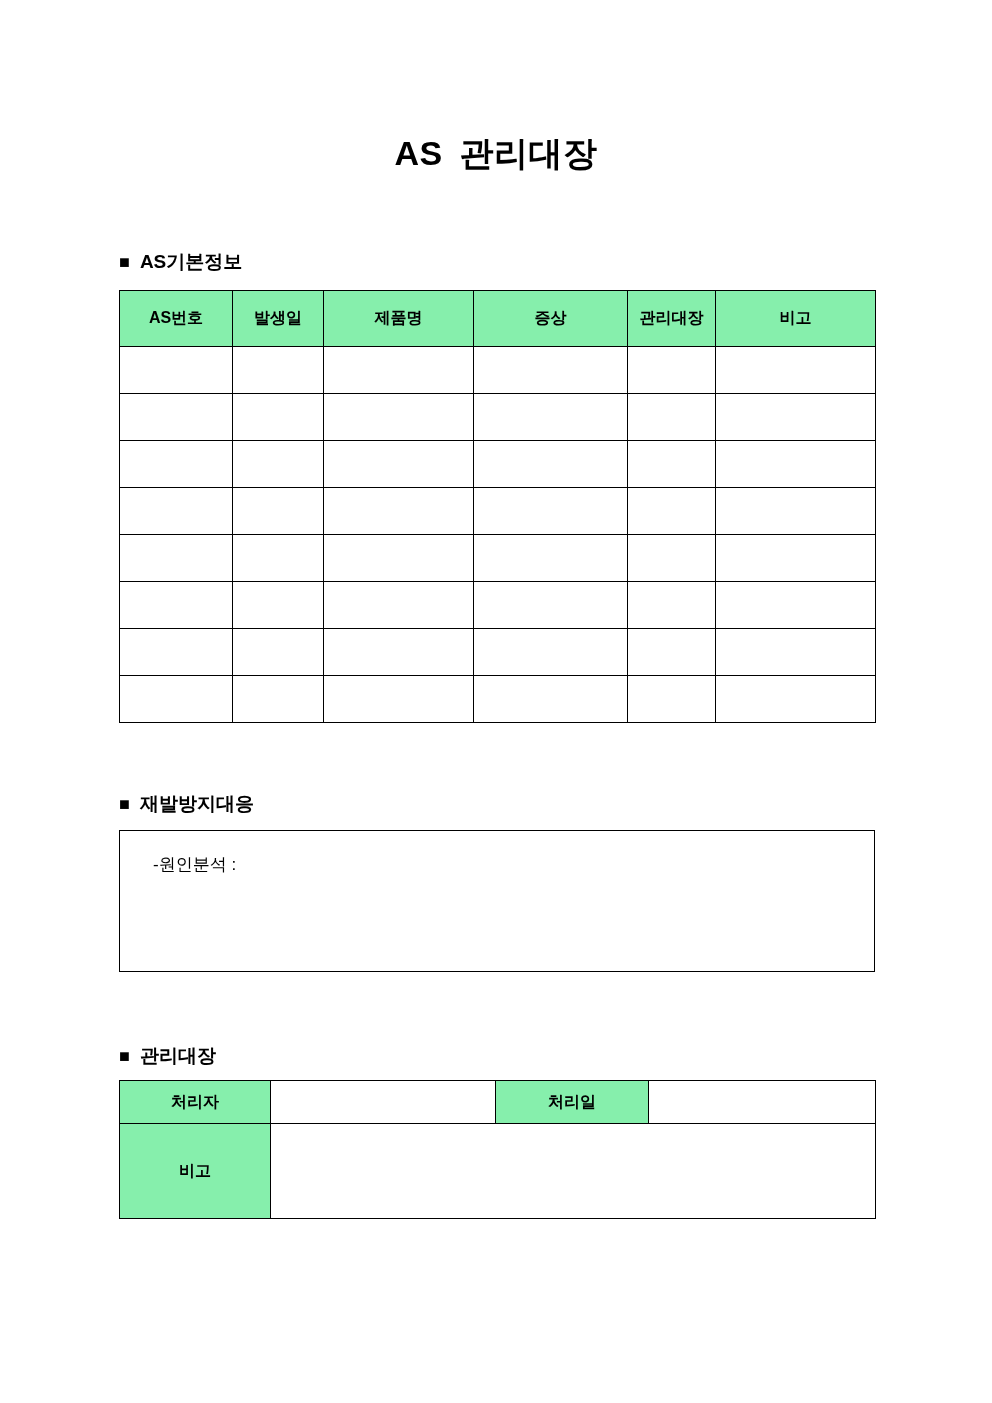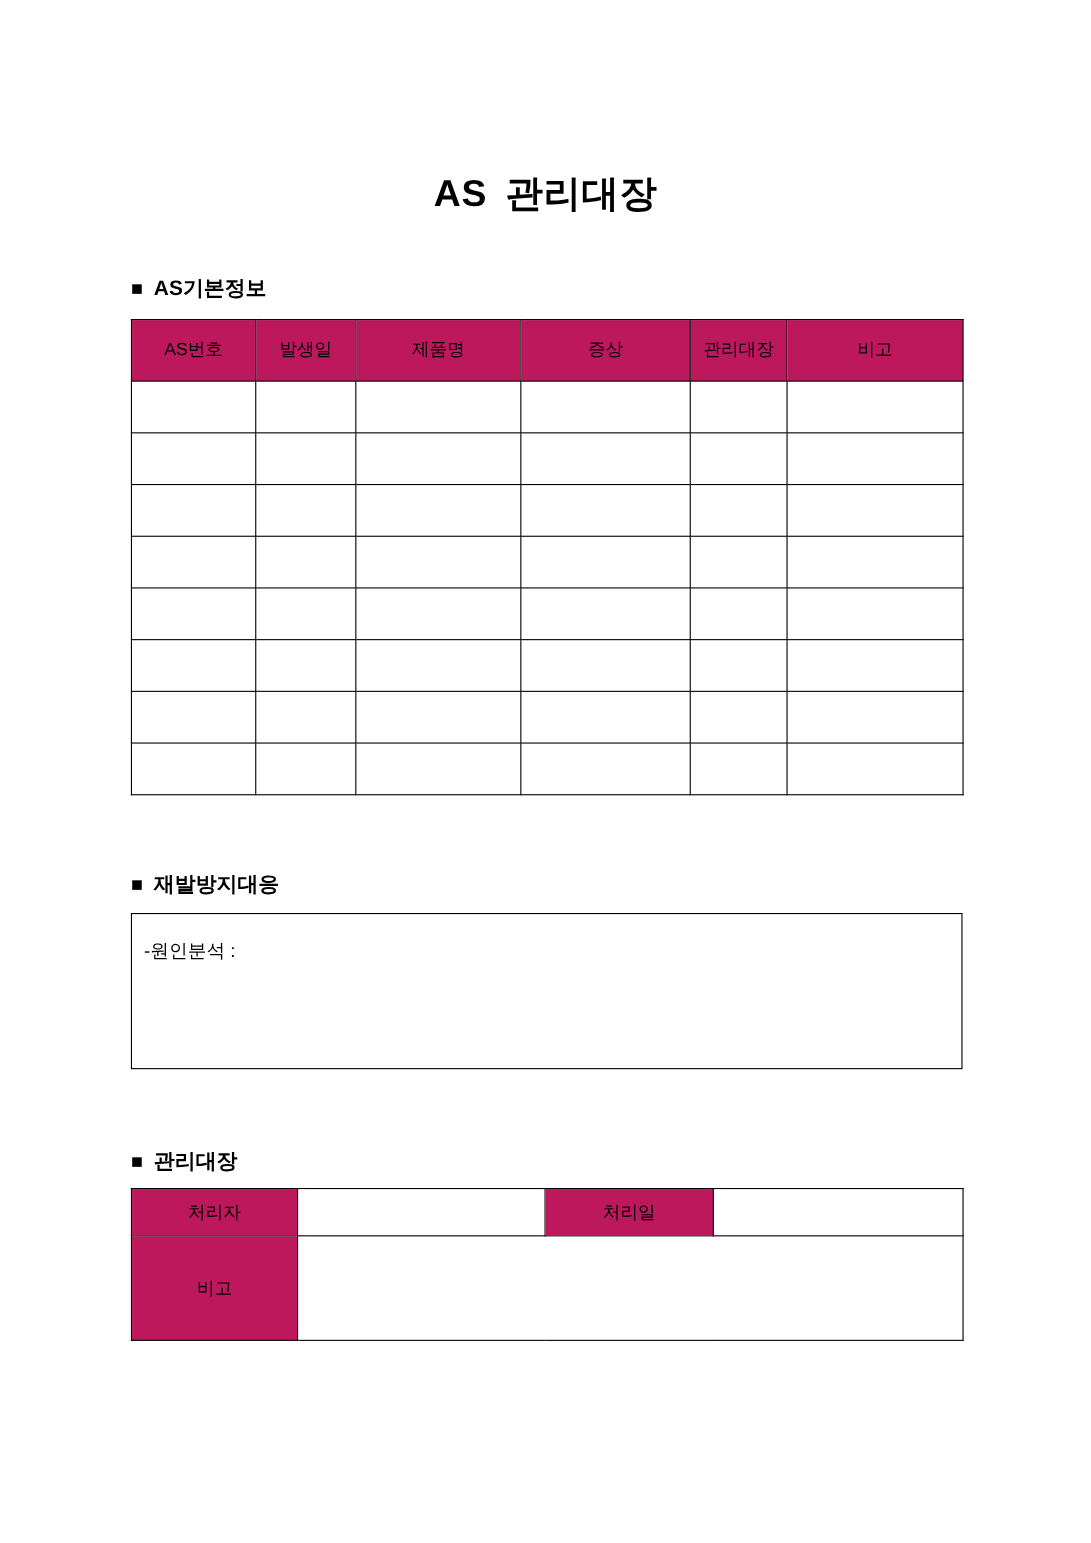--- a/index.html
+++ b/index.html
@@ -20,21 +20,20 @@
   .doc-title {
     position: absolute;
     top: 131px;
     left: 0;
     width: 100%;
     text-align: center;
     font-size: 34px;
     font-weight: bold;
     word-spacing: 7px;
     letter-spacing: 0.5px;
-    margin-top: 22px;
   }
   .section-heading {
     position: absolute;
     left: 119px;
     font-size: 19px;
     font-weight: bold;
     display: flex;
     align-items: center;
     gap: 10px;
     white-space: nowrap;
@@ -58,42 +57,43 @@
   table.grid td {
     border: 1px solid #000000;
     padding: 0;
     text-align: center;
     vertical-align: middle;
     font-weight: normal;
     font-size: 16px;
     overflow: hidden;
   }
   table.grid th {
-    background: #be185d;
+    background: #86efac;
+    font-weight: bold;
   }
 
   #basic-table { top: 290px; }
   #basic-table thead tr { height: 56px; }
   #basic-table tbody tr { height: 47px; }
   #basic-table .bc1 { width: 113px; }
   #basic-table .bc2 { width: 91px; }
   #basic-table .bc3 { width: 150px; }
   #basic-table .bc4 { width: 154px; }
   #basic-table .bc5 { width: 88px; }
   #basic-table .bc6 { width: 160px; }
 
   .prevention-box {
     position: absolute;
     left: 119px;
     top: 830px;
     width: 756px;
     height: 142px;
     border: 1px solid #000000;
     box-sizing: border-box;
-    padding: 20px 0 0 11px;
+    padding: 20px 0 0 33px;
     font-size: 17px;
   }
   .prevention-line {
     line-height: 28px;
     white-space: pre;
   }
 
   #proc-table { top: 1080px; }
   #proc-table .pc1 { width: 151px; }
   #proc-table .pc2 { width: 225px; }

